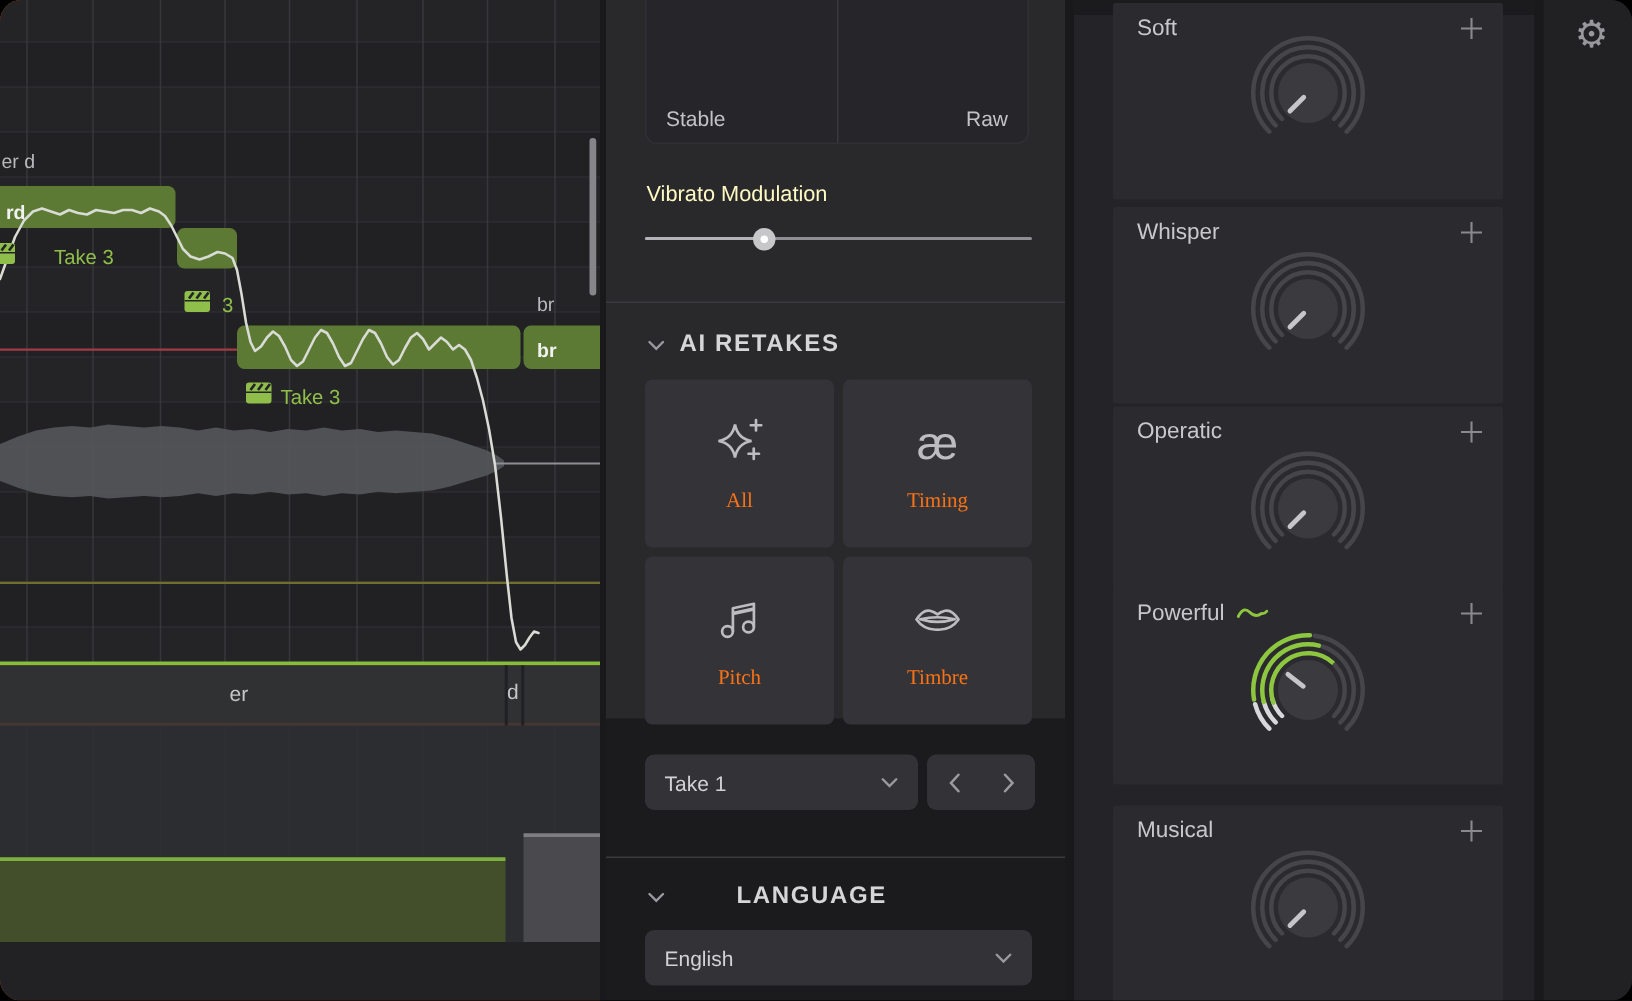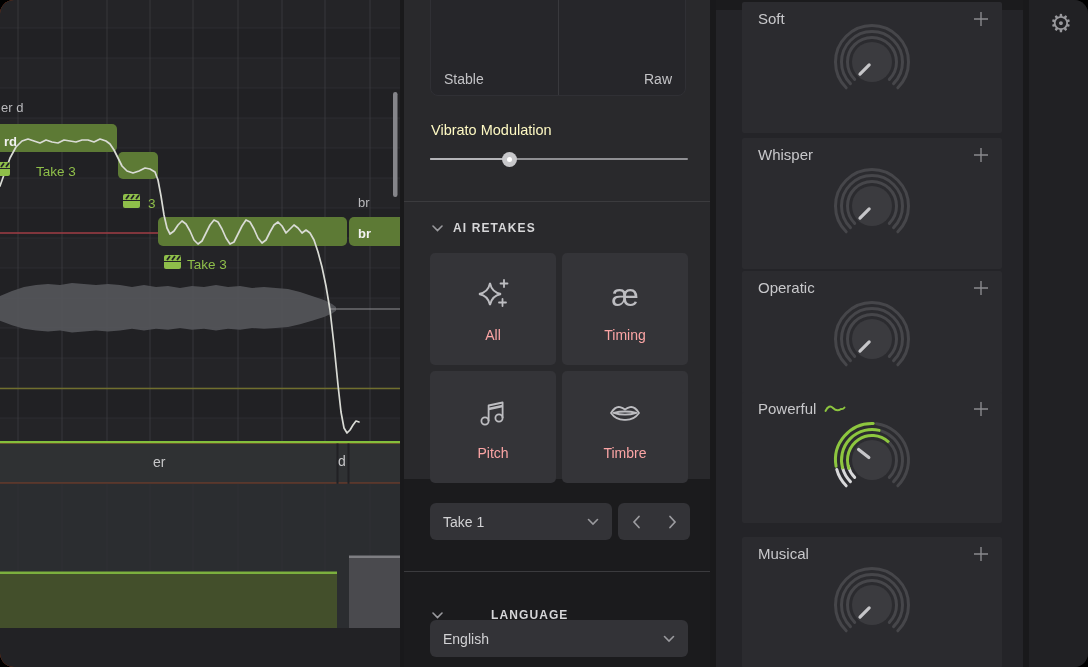--- a/index.html
+++ b/index.html
@@ -16,26 +16,26 @@
   .morph-box{left:26px;top:-12px;width:256px;height:108px;background:#26262a;border:1px solid #303035;border-radius:8px;display:flex;align-items:flex-end;justify-content:space-between;padding:0 13px 8px 13px;box-sizing:border-box;}
   .morph-div{left:50%;top:0;width:1px;height:100%;background:#39393d;}
   .morph-label{font-size:14px;color:#c3c3c6;}
   .vib-label{left:27px;top:122px;font-size:14.5px;color:#fef9c3;}
   .slider{left:26px;top:151px;width:258px;height:16px;}
   .slider .track{position:absolute;left:0;top:7px;width:100%;height:2px;background:#8f8f93;border-radius:1px;}
   .slider .track-active{position:absolute;left:0;top:7px;height:2px;background:#b4b4b8;border-radius:1px;}
   .slider .thumb{position:absolute;top:1px;width:15px;height:15px;border-radius:50%;background:#c7c7ca;}
   .slider .thumb::after{content:"";position:absolute;left:5px;top:5px;width:5px;height:5px;border-radius:50%;background:#fff;}
   .h-div{left:0;width:306px;height:1px;background:#3b3b3e;}
-  .sec-head{left:28px;display:flex;align-items:center;gap:10px;color:#d6d6d8;font-size:12px;font-weight:700;letter-spacing:1.1px;}
+  .sec-head{left:28px;display:flex;align-items:center;gap:10px;color:#d6d6d8;font-size:16px;font-weight:700;letter-spacing:1.1px;}
   .sec-head svg{flex:none;}
   .tiles{left:26px;top:253px;width:258px;display:grid;grid-template-columns:126px 126px;grid-auto-rows:112px;gap:6px;}
   .tile{background:#343438;border-radius:5px;display:flex;flex-direction:column;align-items:center;justify-content:center;gap:12px;}
   .tile .ticon{height:40px;display:flex;align-items:center;justify-content:center;color:#bdbdc1;}
-  .tile .tlabel{font-size:14px;color:#fca5a5;}
+  .tile .tlabel{font-size:14px;color:#f97316;font-family:Liberation Serif, serif;}
   .ae-glyph{font-size:31px;color:#bdbdc1;line-height:1;}
   .dropdown{background:#333337;border-radius:6px;display:flex;align-items:center;justify-content:space-between;padding:0 13px;box-sizing:border-box;color:#d2d2d4;font-size:14px;}
   .take-dd{left:26px;top:503px;width:182px;height:37px;}
   .nav-box{left:214px;top:503px;width:72px;height:37px;background:#333337;border-radius:6px;display:flex;align-items:center;justify-content:space-around;}
   .lang-dd{left:26px;top:620px;width:258px;height:37px;}
   
   #panel-right{left:716px;top:0;width:307px;height:667px;background:#242428;margin-top:10px;}
   .card{left:26px;width:260px;height:131px;background:#2b2b2f;border-radius:2px;}
   .card .plabel{position:absolute;left:16px;top:8px;font-size:15px;color:#c8c8cb;display:flex;align-items:center;gap:8px;}
   .addbtn{position:absolute;right:12px;top:8px;width:18px;height:18px;}
@@ -236,21 +236,21 @@
       <svg width="9" height="14" viewBox="0 0 9 14">
           <polyline points="7,1.5 2,7 7,12.5" fill="none" stroke="#9c9ca0" stroke-width="1.7" stroke-linecap="round"></polyline>
         </svg>
       <svg width="9" height="14" viewBox="0 0 9 14">
           <polyline points="2,1.5 7,7 2,12.5" fill="none" stroke="#9c9ca0" stroke-width="1.7" stroke-linecap="round"></polyline>
         </svg>
     </div>
 
     <div class="abs h-div" style="top:571px;"></div>
 
-    <div class="abs sec-head" style="top:608px;gap:48px;">
+    <div class="abs sec-head" style="top:589px;gap:48px;">
       <svg width="11" height="7" viewBox="0 0 11 7">
           <polyline points="1,1 5.5,5.5 10,1" fill="none" stroke="#9a9a9e" stroke-width="1.6" stroke-linecap="round"></polyline>
         </svg>
       <span>LANGUAGE</span>
     </div>
     <div class="abs dropdown lang-dd">
       <span>English</span>
       <svg width="12" height="8" viewBox="0 0 12 8">
           <polyline points="1.5,1.5 6,6 10.5,1.5" fill="none" stroke="#9a9a9e" stroke-width="1.6" stroke-linecap="round"></polyline>
         </svg>

